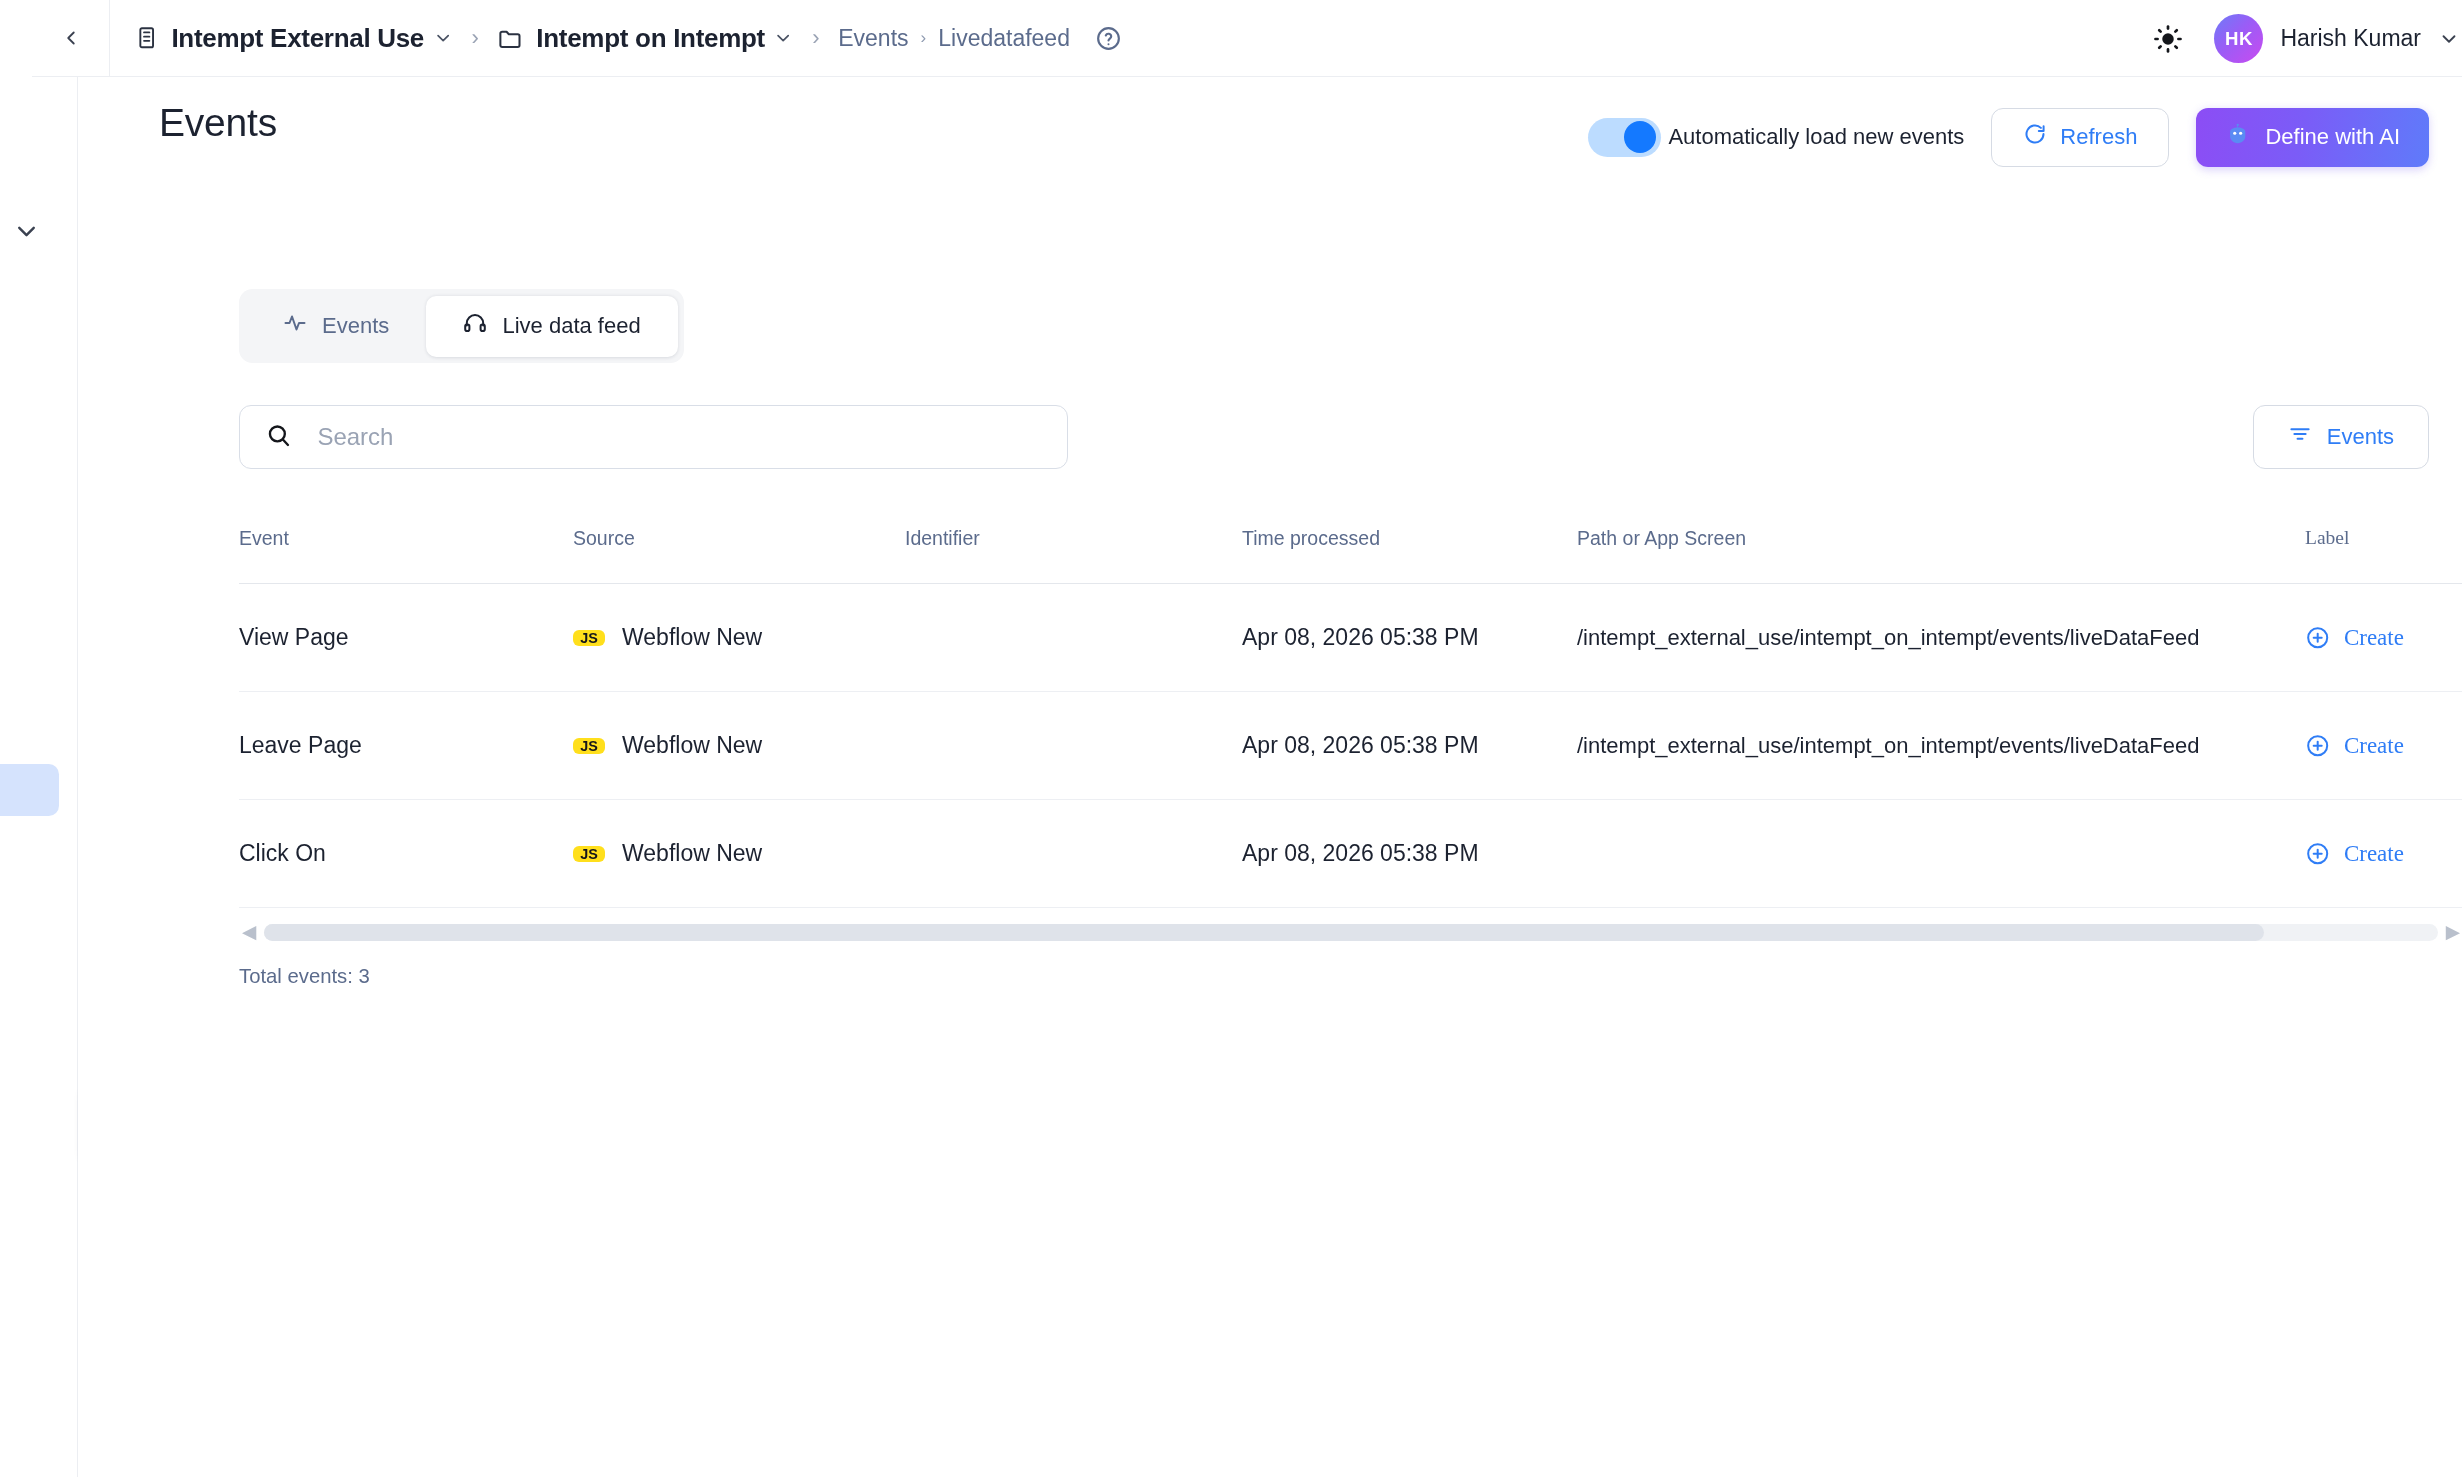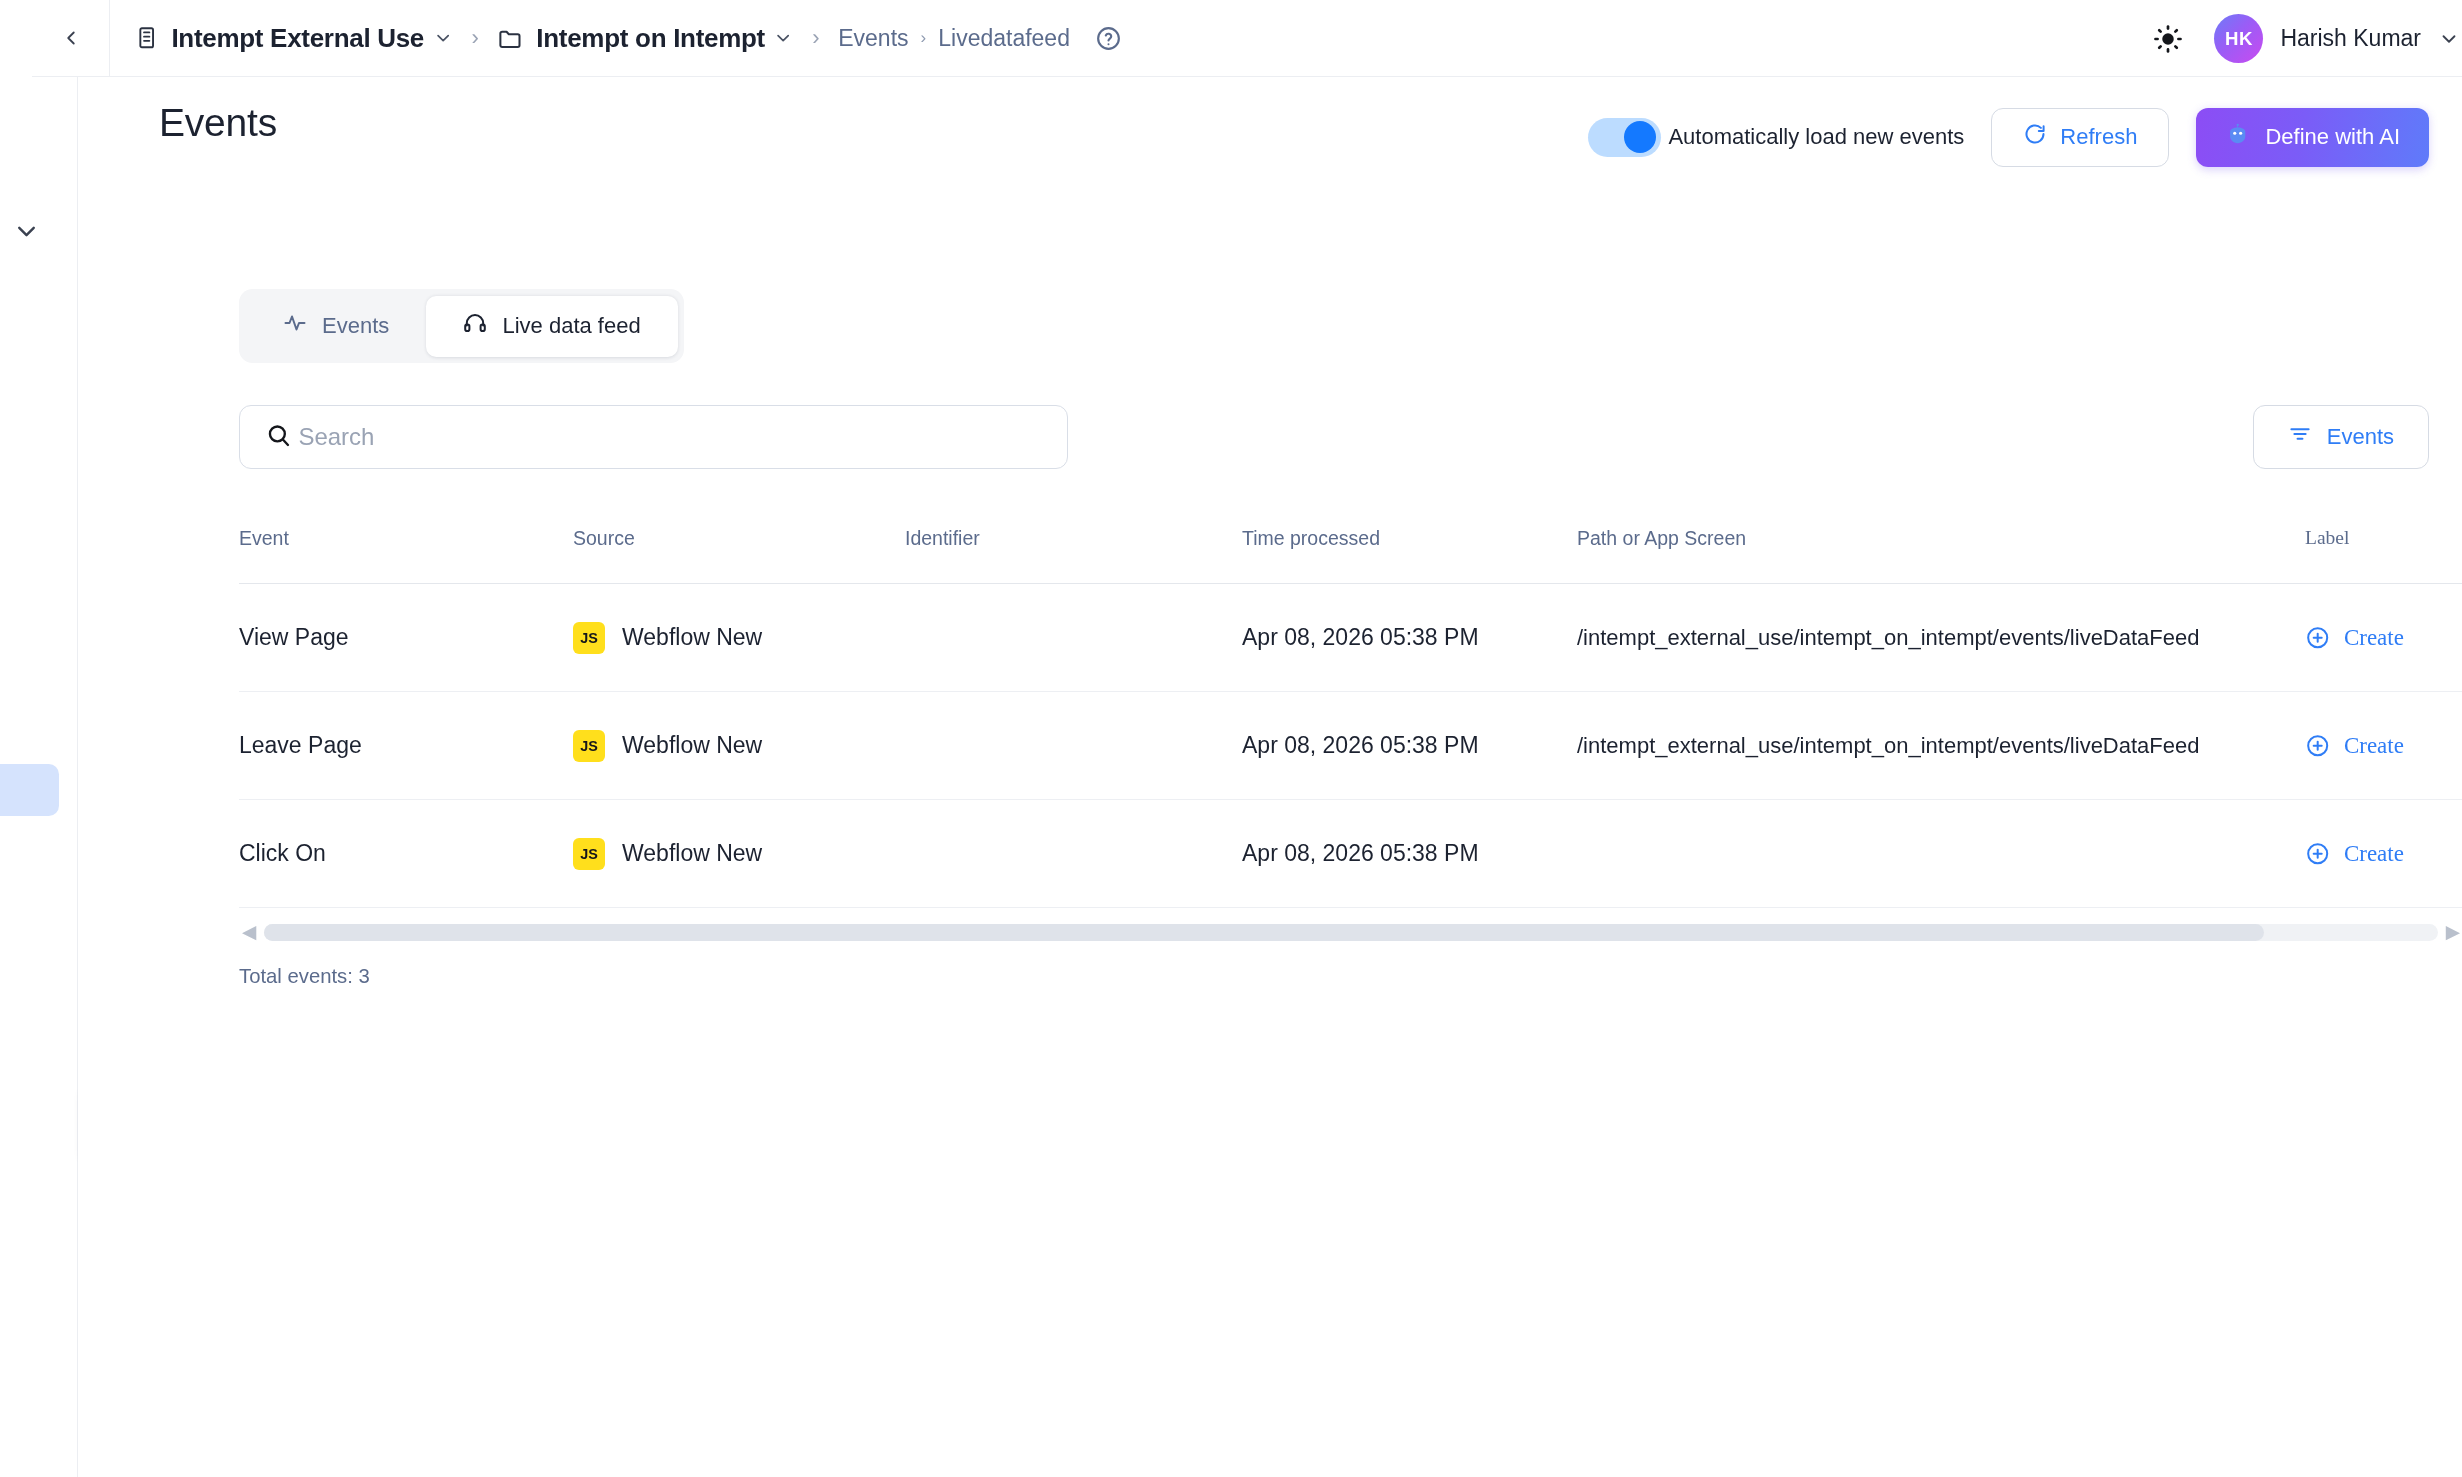--- a/index.html
+++ b/index.html
@@ -150,21 +150,21 @@
   .tab.active {
     background: #ffffff; color: #1c2230;
     box-shadow: 0 0.8px 3.4px rgba(25,35,60,.12);
   }
 
   
   .search-box {
     position: absolute; top: 328px; left: 161px;
     width: 829px; height: 64px;
     border: 0.8px solid #d9dee7; border-radius: 12px;
-    display:flex; align-items:center; gap: 6px;
+    display:flex; align-items:center; gap: 25px;
     padding: 0 25.4px; background:#fff;
   }
   .search-box input {
     border: none; outline: none; background: transparent;
     font-family: "Liberation Sans", sans-serif;
     font-size: 24px; color: #1c2230; width: 100%;
   }
   .search-box input::placeholder { color: #9aa3b4; }
 
   .btn-filters {
@@ -194,21 +194,21 @@
   .c { flex: none; }
   .c-event      { width: 334px; }
   .c-source     { width: 332px; display:flex; align-items:center; gap: 17px; }
   .c-identifier { width: 337px; }
   .c-time       { width: 335px; }
   .c-path       { width: 728px; }
   .c-label      { width: 158px; display:flex; align-items:center; gap: 13.5px; font-family: Liberation Serif, serif; }
   .cell-text { font-size: 23px; color: #1c2230; white-space: nowrap; }
   .cell-path { font-size: 22px; color: #1c2230; white-space: nowrap; }
   .js-badge {
-    width: 32px; height: 32px; border-radius: 6px;
+    width: 32px; height: 16px; border-radius: 6px;
     background: #ffdf1c; color: #14161b;
     font-size: 14.4px; font-weight: 700;
     display:flex; align-items:center; justify-content:center;
     font-family: "Liberation Sans", sans-serif;
     flex: none;
   }
   .create-link {
     font-size: 23px; color: #2f7df6; white-space: nowrap; cursor: pointer;
   }
   .plus-ico { display:flex; align-items:center; color:#2f7df6; flex:none; }

